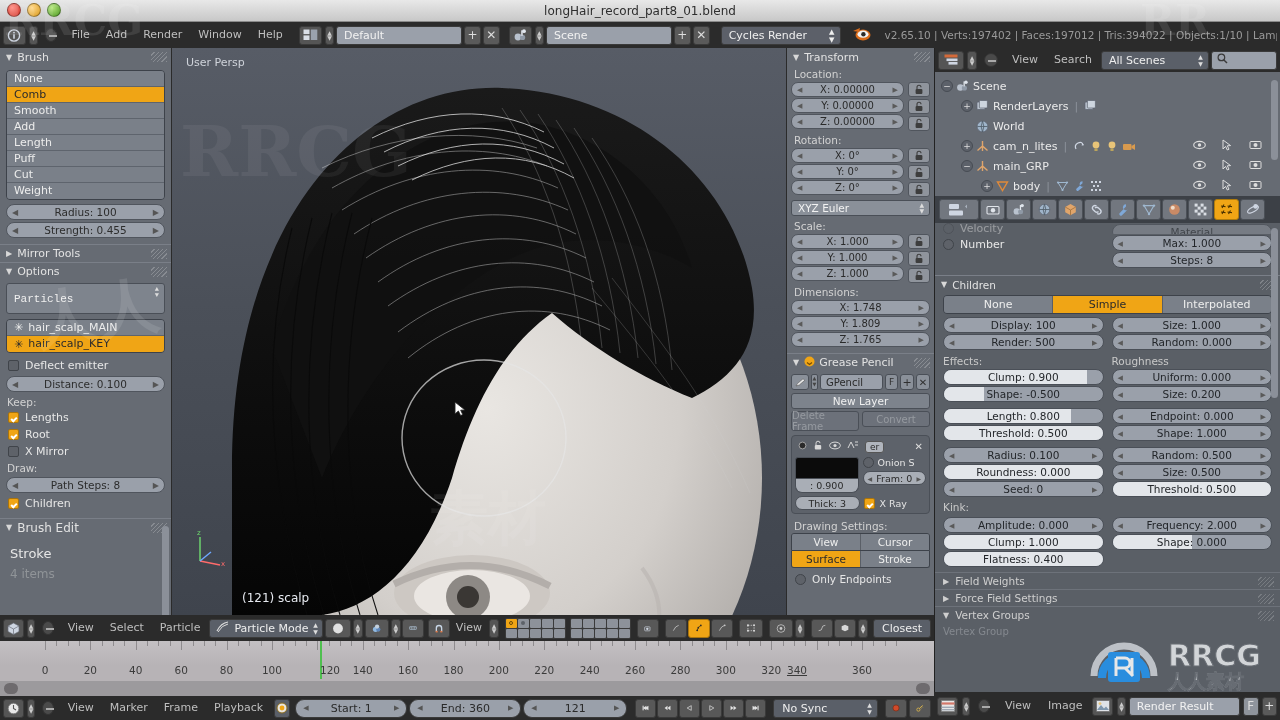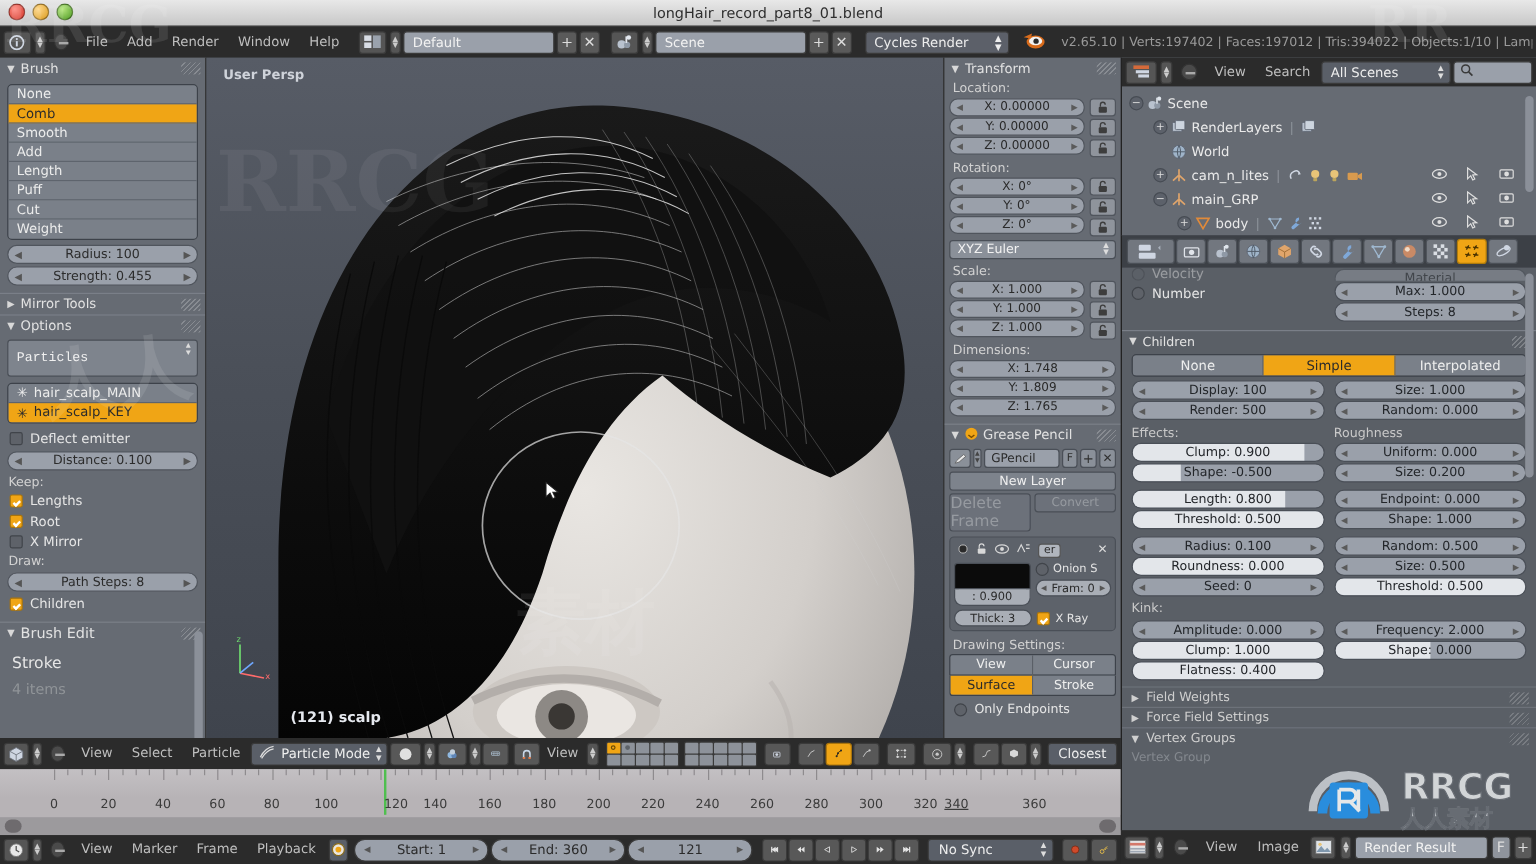--- a/index.html
+++ b/index.html
@@ -189,21 +189,21 @@
   .tl-ruler{ position:absolute; left:0; top:0; width:934px; height:38px;
     background:#b7b3b6;}
   .tl-scrollbar{ position:absolute; left:0; bottom:0; width:934px; height:15px;
     background:#9c9a9d; display:flex; align-items:center;}
   .tl-num{ position:absolute; top:1px; font-size:10.5px; color:#3b3b3b;
     transform:translateX(-50%); }
   .tl-tick{ position:absolute; top:0; width:1px; height:7px; background:#8e8b8e;}
   .playhead{ position:absolute; top:0; width:2px; height:38px; background:#4fbf4f;}
 
   
-  .vp-txt{ position:absolute; color:#cfd3da; font-size:11px;font-weight:bold; }
+  .vp-txt{ position:absolute; color:#cfd3da; font-size:11px; }
   .axis{ position:absolute; left:22px; bottom:48px; width:40px;height:40px;}
 
   .small-icn{font-size:11px;line-height:1;}
 
   
   .vscroll{ position:absolute; right:2px; width:7px; border-radius:4px; background:#8b9099;}
 
   
   .wm{ position:absolute; pointer-events:none; color:rgba(255,255,255,.10);
     font-weight:bold; font-family:"DejaVu Serif", serif; }
@@ -668,21 +668,21 @@
       </div>
       <div style="width:7px;height:16px;background:#8a9099;border:1px solid #4a4f57;border-radius:2px;font-size:5px;line-height:6px;color:#444;text-align:center;">▲<br>▼</div>
       <div style="flex:1;height:16px;background:#9aa0aa;border:1px solid #4a4f57;border-radius:3px;display:flex;align-items:center;padding:0 5px;font-size:10px;color:#2a2a2a;">GPencil</div>
       <div style="width:13px;height:16px;background:#8a9099;border:1px solid #4a4f57;border-radius:3px;display:flex;align-items:center;justify-content:center;font-size:9px;color:#2f2f2f;">F</div>
       <div style="width:14px;height:16px;background:#8a9099;border:1px solid #4a4f57;border-radius:3px;display:flex;align-items:center;justify-content:center;font-size:11px;color:#2f2f2f;">+</div>
       <div style="width:14px;height:16px;background:#8a9099;border:1px solid #4a4f57;border-radius:3px;display:flex;align-items:center;justify-content:center;font-size:10px;color:#2f2f2f;">✕</div>
     </div>
 
     <div style="margin:2px 4px;height:16px;background:#7d838c;border:1px solid #4a4f57;border-radius:3px;display:flex;align-items:center;justify-content:center;font-size:10.5px;color:#f0f0f0;">New Layer</div>
     <div style="display:flex;gap:3px;margin:2px 4px;">
-      <div style="flex:1;height:32px;background:#6c717a;border:1px solid #4a4f57;border-radius:3px;display:flex;align-items:center;justify-content:center;font-size:13px;color:#969aa0;">Delete Frame</div>
+      <div style="flex:1;height:20px;background:#6c717a;border:1px solid #4a4f57;border-radius:3px;display:flex;align-items:center;justify-content:center;font-size:10px;color:#969aa0;">Delete Frame</div>
       <div style="flex:1;height:16px;background:#6c717a;border:1px solid #4a4f57;border-radius:3px;display:flex;align-items:center;justify-content:center;font-size:10px;color:#969aa0;">Convert</div>
     </div>
 
     <div style="margin:4px 4px 2px;background:#5d626a;border:1px solid #4a4f57;border-radius:4px;padding:3px;">
       <div style="display:flex;align-items:center;gap:6px;padding:1px 3px;">
         <span><svg width="9" height="9" viewBox="0 0 9 9">
               <circle cx="4.5" cy="4.5" r="3.4" fill="#2a2a2a" stroke="#bbb" stroke-width="0.8"></circle>
             </svg></span>
         <span><svg width="10" height="10" viewBox="0 0 10 10">
               <path d="M3 5V3.2a2 2 0 014 0" fill="none" stroke="#d8d8d8" stroke-width="1"></path>

